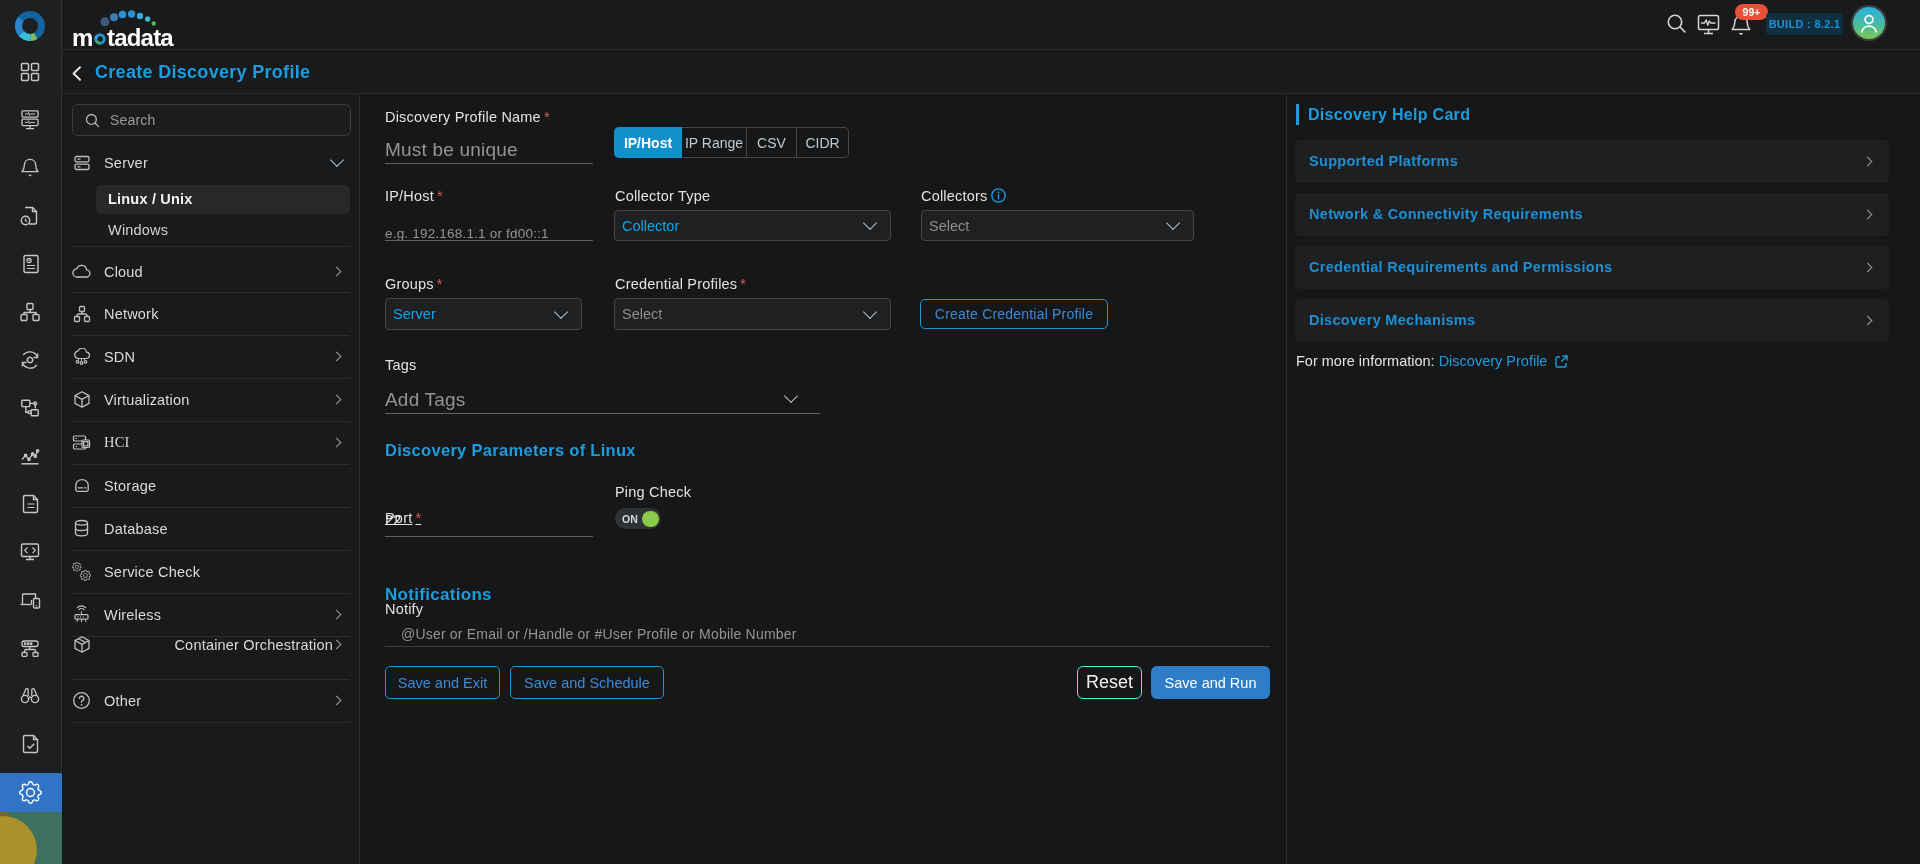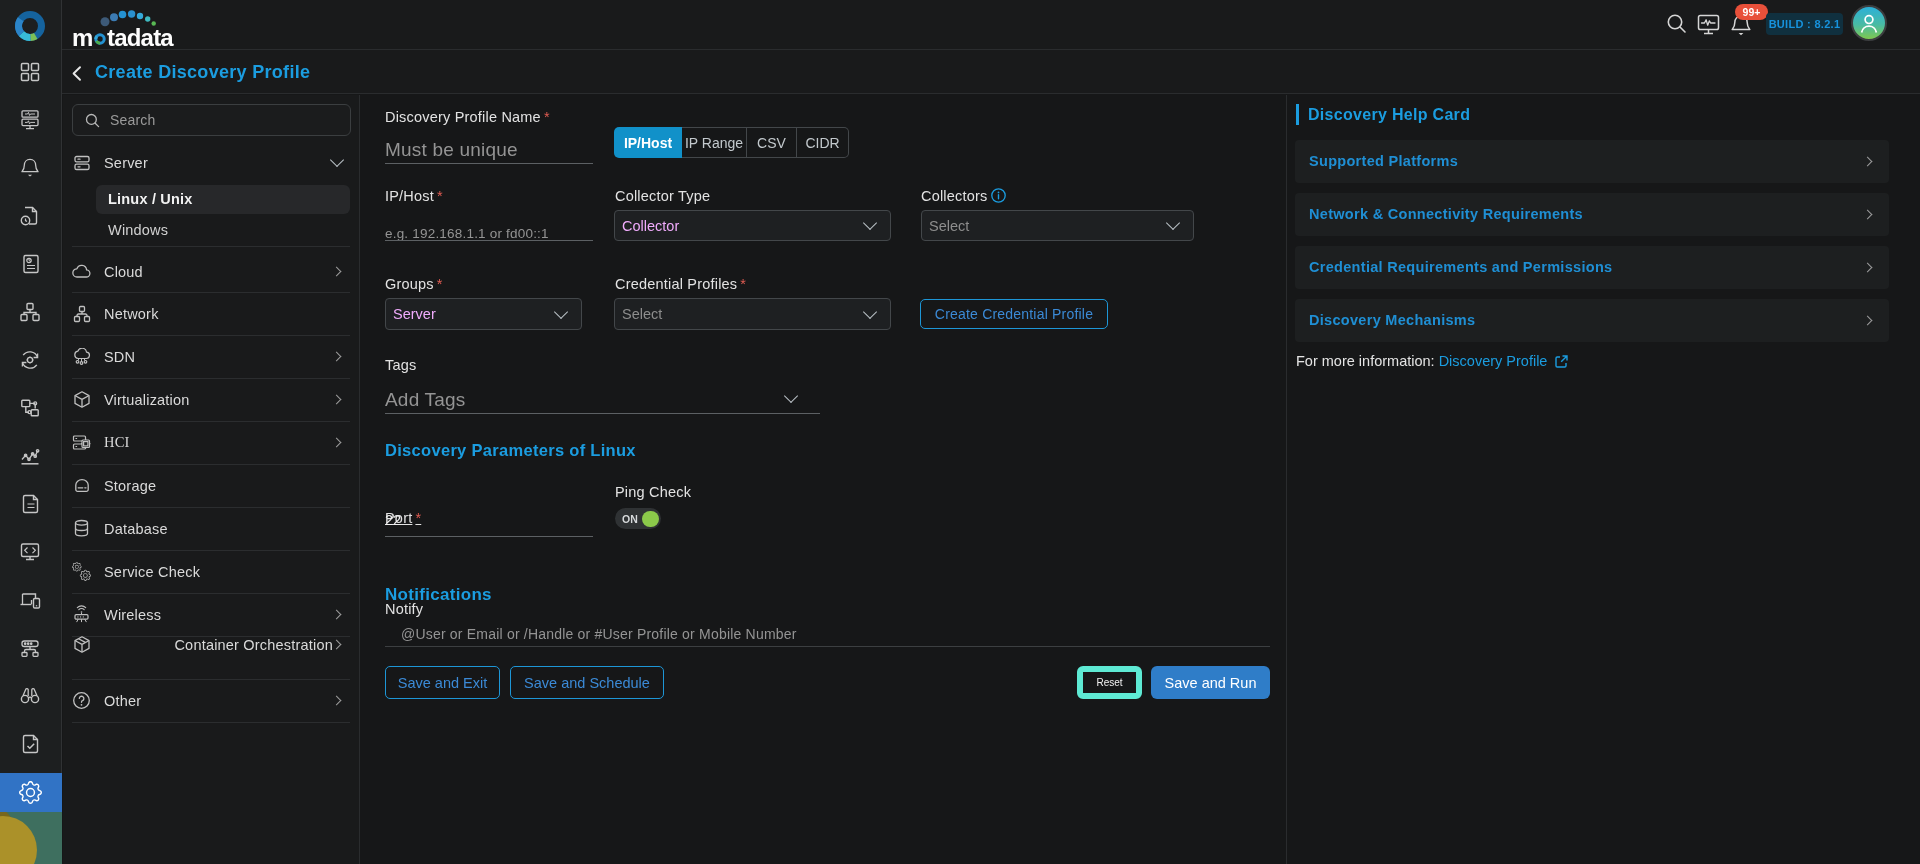--- a/index.html
+++ b/index.html
@@ -4,21 +4,21 @@
 <style>
   * { margin:0; padding:0; box-sizing:border-box; }
   html,body { width:1920px; height:864px; background:#161718; font-family:"Liberation Sans",sans-serif; overflow:hidden; }
   .abs { position:absolute; }
   body { position:relative; }
   .lbl { font-size:14.5px; color:#e2e2e2; letter-spacing:.2px; }
   .req { color:#e05c52; margin-left:3px; }
   .ph { font-size:19px; color:#949494; letter-spacing:.2px; }
   .uline { border-bottom:1px solid #5c6063; }
   .sel { background:#1e2022; border:1px solid #43474a; border-radius:4px; height:31px; display:flex; align-items:center; padding:0 15px 0 7px; justify-content:space-between; }
-  .sel .txt { font-size:14.5px; color:#f0abfc; }
+  .sel .txt { font-size:14.5px; color:#0ea5e9; }
   .sel .txtg { font-size:14.5px; color:#8d8d8d; }
   .chev { width:10px; height:10px; border-right:1.7px solid #b9c0c6; border-bottom:1.7px solid #b9c0c6; transform:rotate(45deg); margin-top:-5px; }
   .chevr { width:7px; height:7px; border-right:1.6px solid #9d9d9d; border-bottom:1.6px solid #9d9d9d; transform:rotate(-45deg); }
   .bluehead { color:#1b9de0; font-weight:bold; letter-spacing:.3px; }
   .mrow { position:absolute; left:72px; width:278px; height:43px; display:flex; align-items:center; }
   .mico { width:19px; margin-right:13px; display:flex; align-items:center; justify-content:center; }
   .mlabel { font-size:14.5px; color:#dadada; letter-spacing:.2px; flex:1; }
   .mdiv { position:absolute; left:72px; width:278px; height:1px; background:#2b2d2f; }
 </style>
 </head>
@@ -413,21 +413,21 @@
 <div class="abs" style="left:622px;top:513px;font-size:10.5px;font-weight:bold;color:#d6d9db;">ON</div>
 <div class="abs" style="left:642px;top:510.5px;width:16.5px;height:16.5px;background:#8bc94a;border-radius:50%;"></div>
 
 <div class="abs bluehead" style="left:385px;top:585px;font-size:17px;">Notifications</div>
 <div class="abs lbl" style="left:385px;top:601px;">Notify</div>
 <div class="abs ph" style="left:385px;top:626px;font-size:14px;margin-left:16px;">@User or Email or /Handle or #User Profile or Mobile Number</div>
 <div class="abs" style="left:385px;top:646px;width:885px;height:1px;background:#3c3f41;"></div>
 
 <div class="abs" style="left:385px;top:666px;width:115px;height:33px;border:1px solid #1d96d6;border-radius:5px;color:#3b8ad6;font-size:14.5px;display:flex;align-items:center;justify-content:center;">Save and Exit</div>
 <div class="abs" style="left:510px;top:666px;width:154px;height:33px;border:1px solid #1d96d6;border-radius:5px;color:#3b8ad6;font-size:14.5px;display:flex;align-items:center;justify-content:center;">Save and Schedule</div>
-<div class="abs" style="left:1077px;top:666px;width:65px;height:33px;border:6px solid #5eead4;border-radius:6px;color:#f2f2f2;font-size:10px;display:flex;align-items:center;justify-content:center;">Reset</div>
+<div class="abs" style="left:1077px;top:666px;width:65px;height:33px;border:1px solid #5eead4;border-radius:6px;color:#f2f2f2;font-size:18px;display:flex;align-items:center;justify-content:center;">Reset</div>
 <div class="abs" style="left:1151px;top:666px;width:119px;height:33px;background:#2f7dc8;border-radius:6px;color:#fff;font-size:14.5px;display:flex;align-items:center;justify-content:center;">Save and Run</div>
 
 <div class="abs" style="left:1296px;top:104px;width:3px;height:21px;background:#1b9de0;"></div>
 <div class="abs bluehead" style="left:1308px;top:106px;font-size:16px;">Discovery Help Card</div>
 
 <div class="abs" style="left:1295px;top:140px;width:594px;height:43px;background:#1d1f20;border-radius:4px;"></div>
 <div class="abs bluehead" style="left:1309px;top:153px;font-size:14.5px;font-weight:bold;color:#1f8fd4;">Supported Platforms</div>
 <div class="abs chevr" style="left:1864px;top:158px;"></div>
 
 <div class="abs" style="left:1295px;top:193px;width:594px;height:43px;background:#1d1f20;border-radius:4px;"></div>

